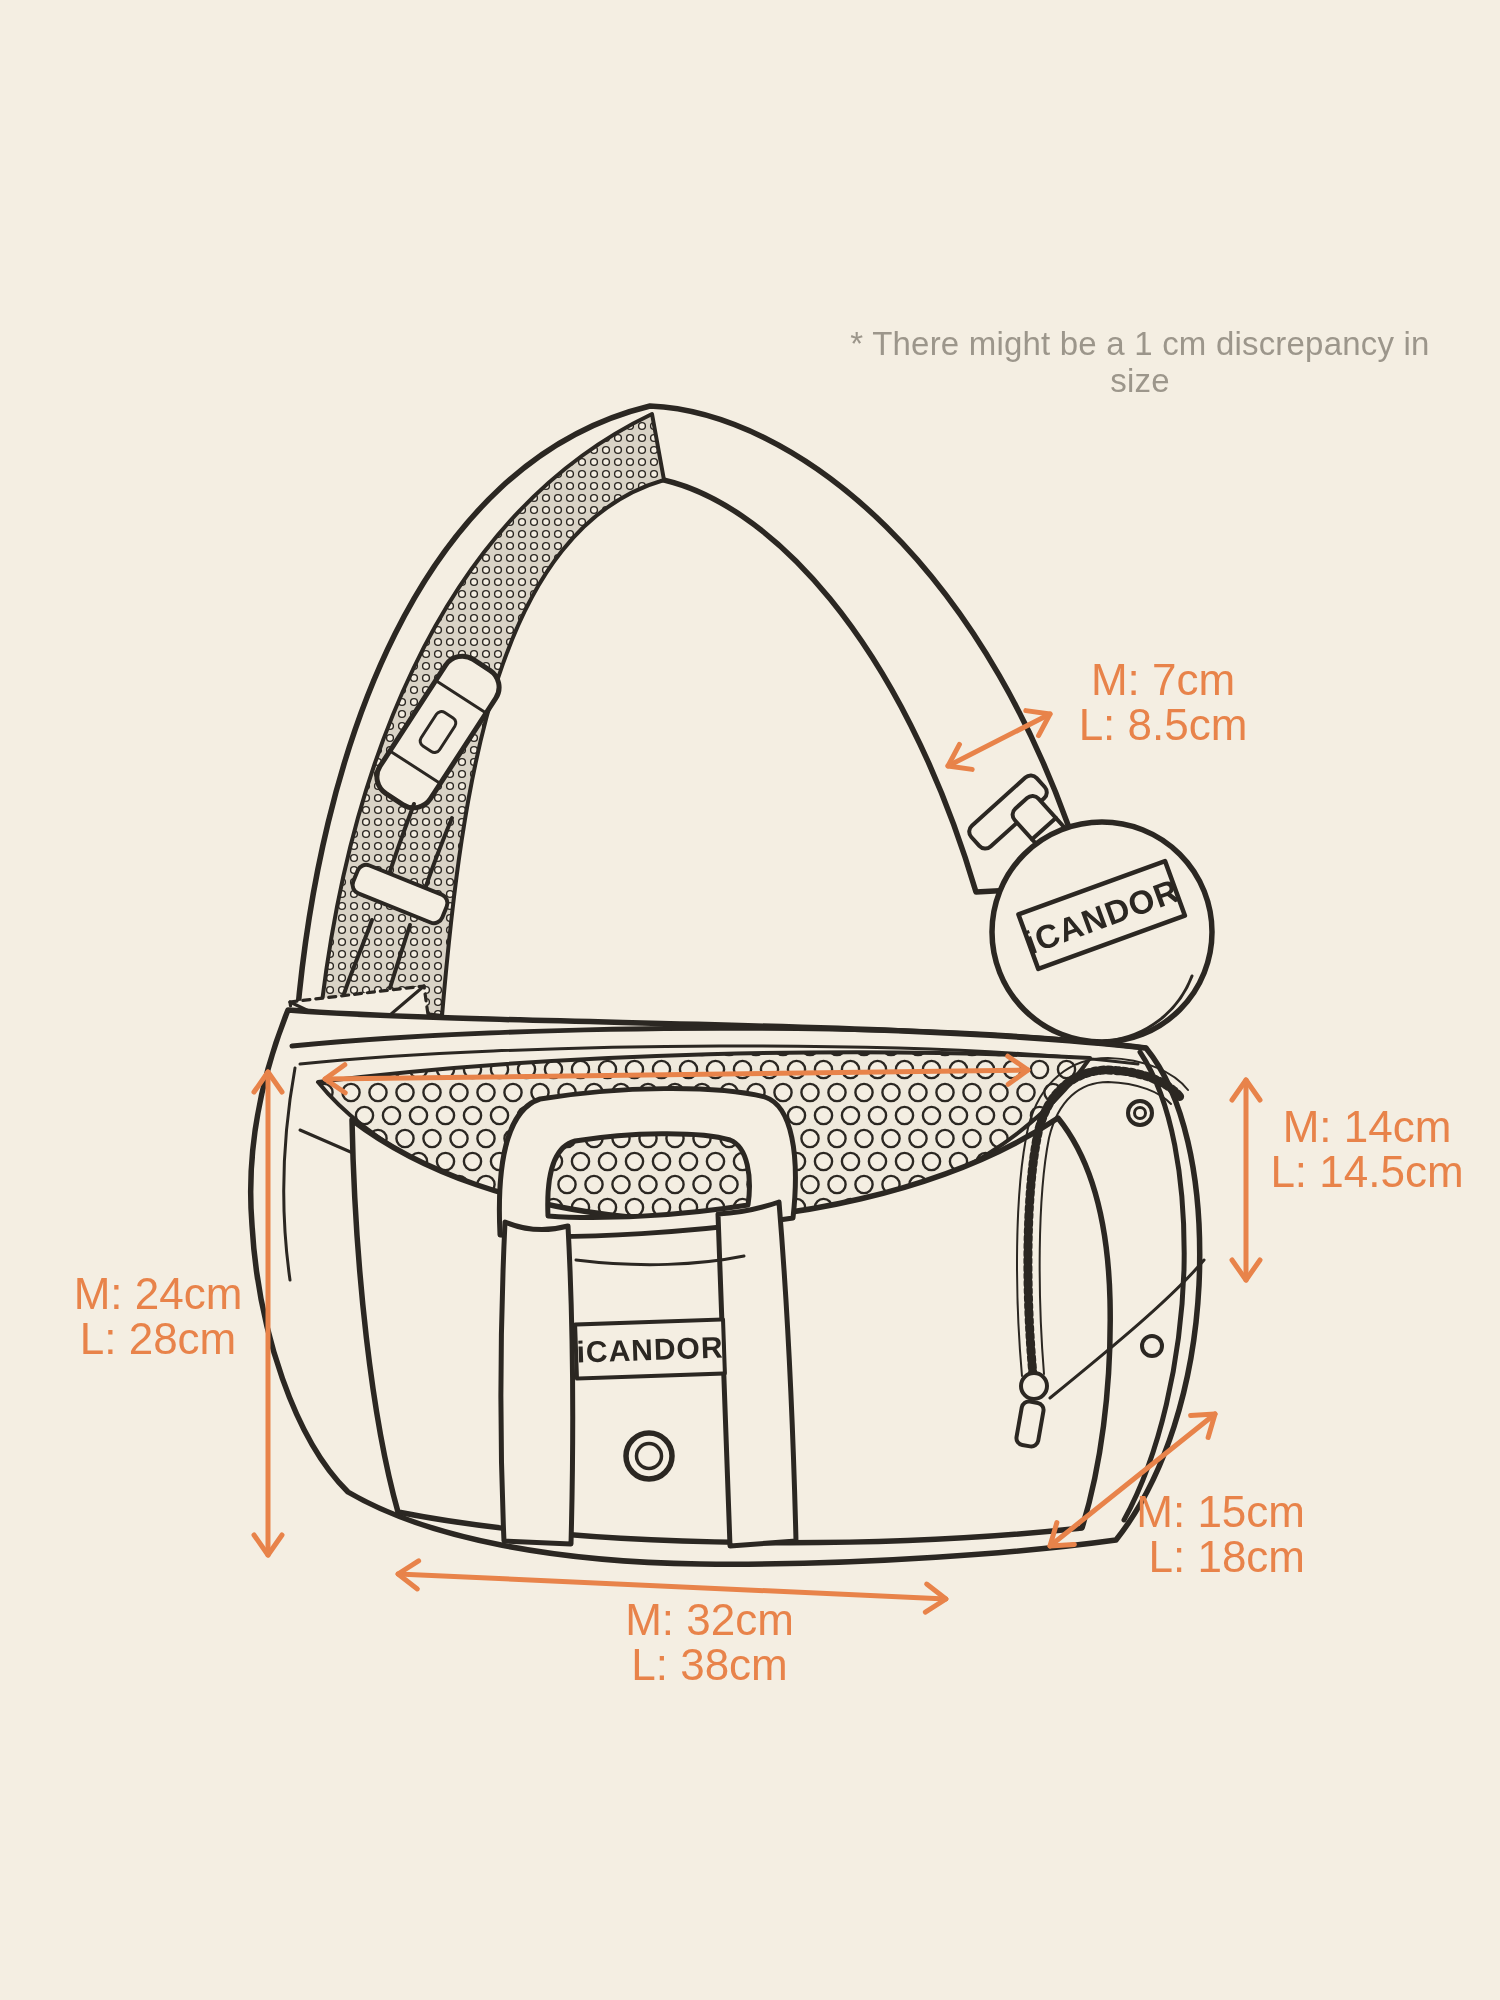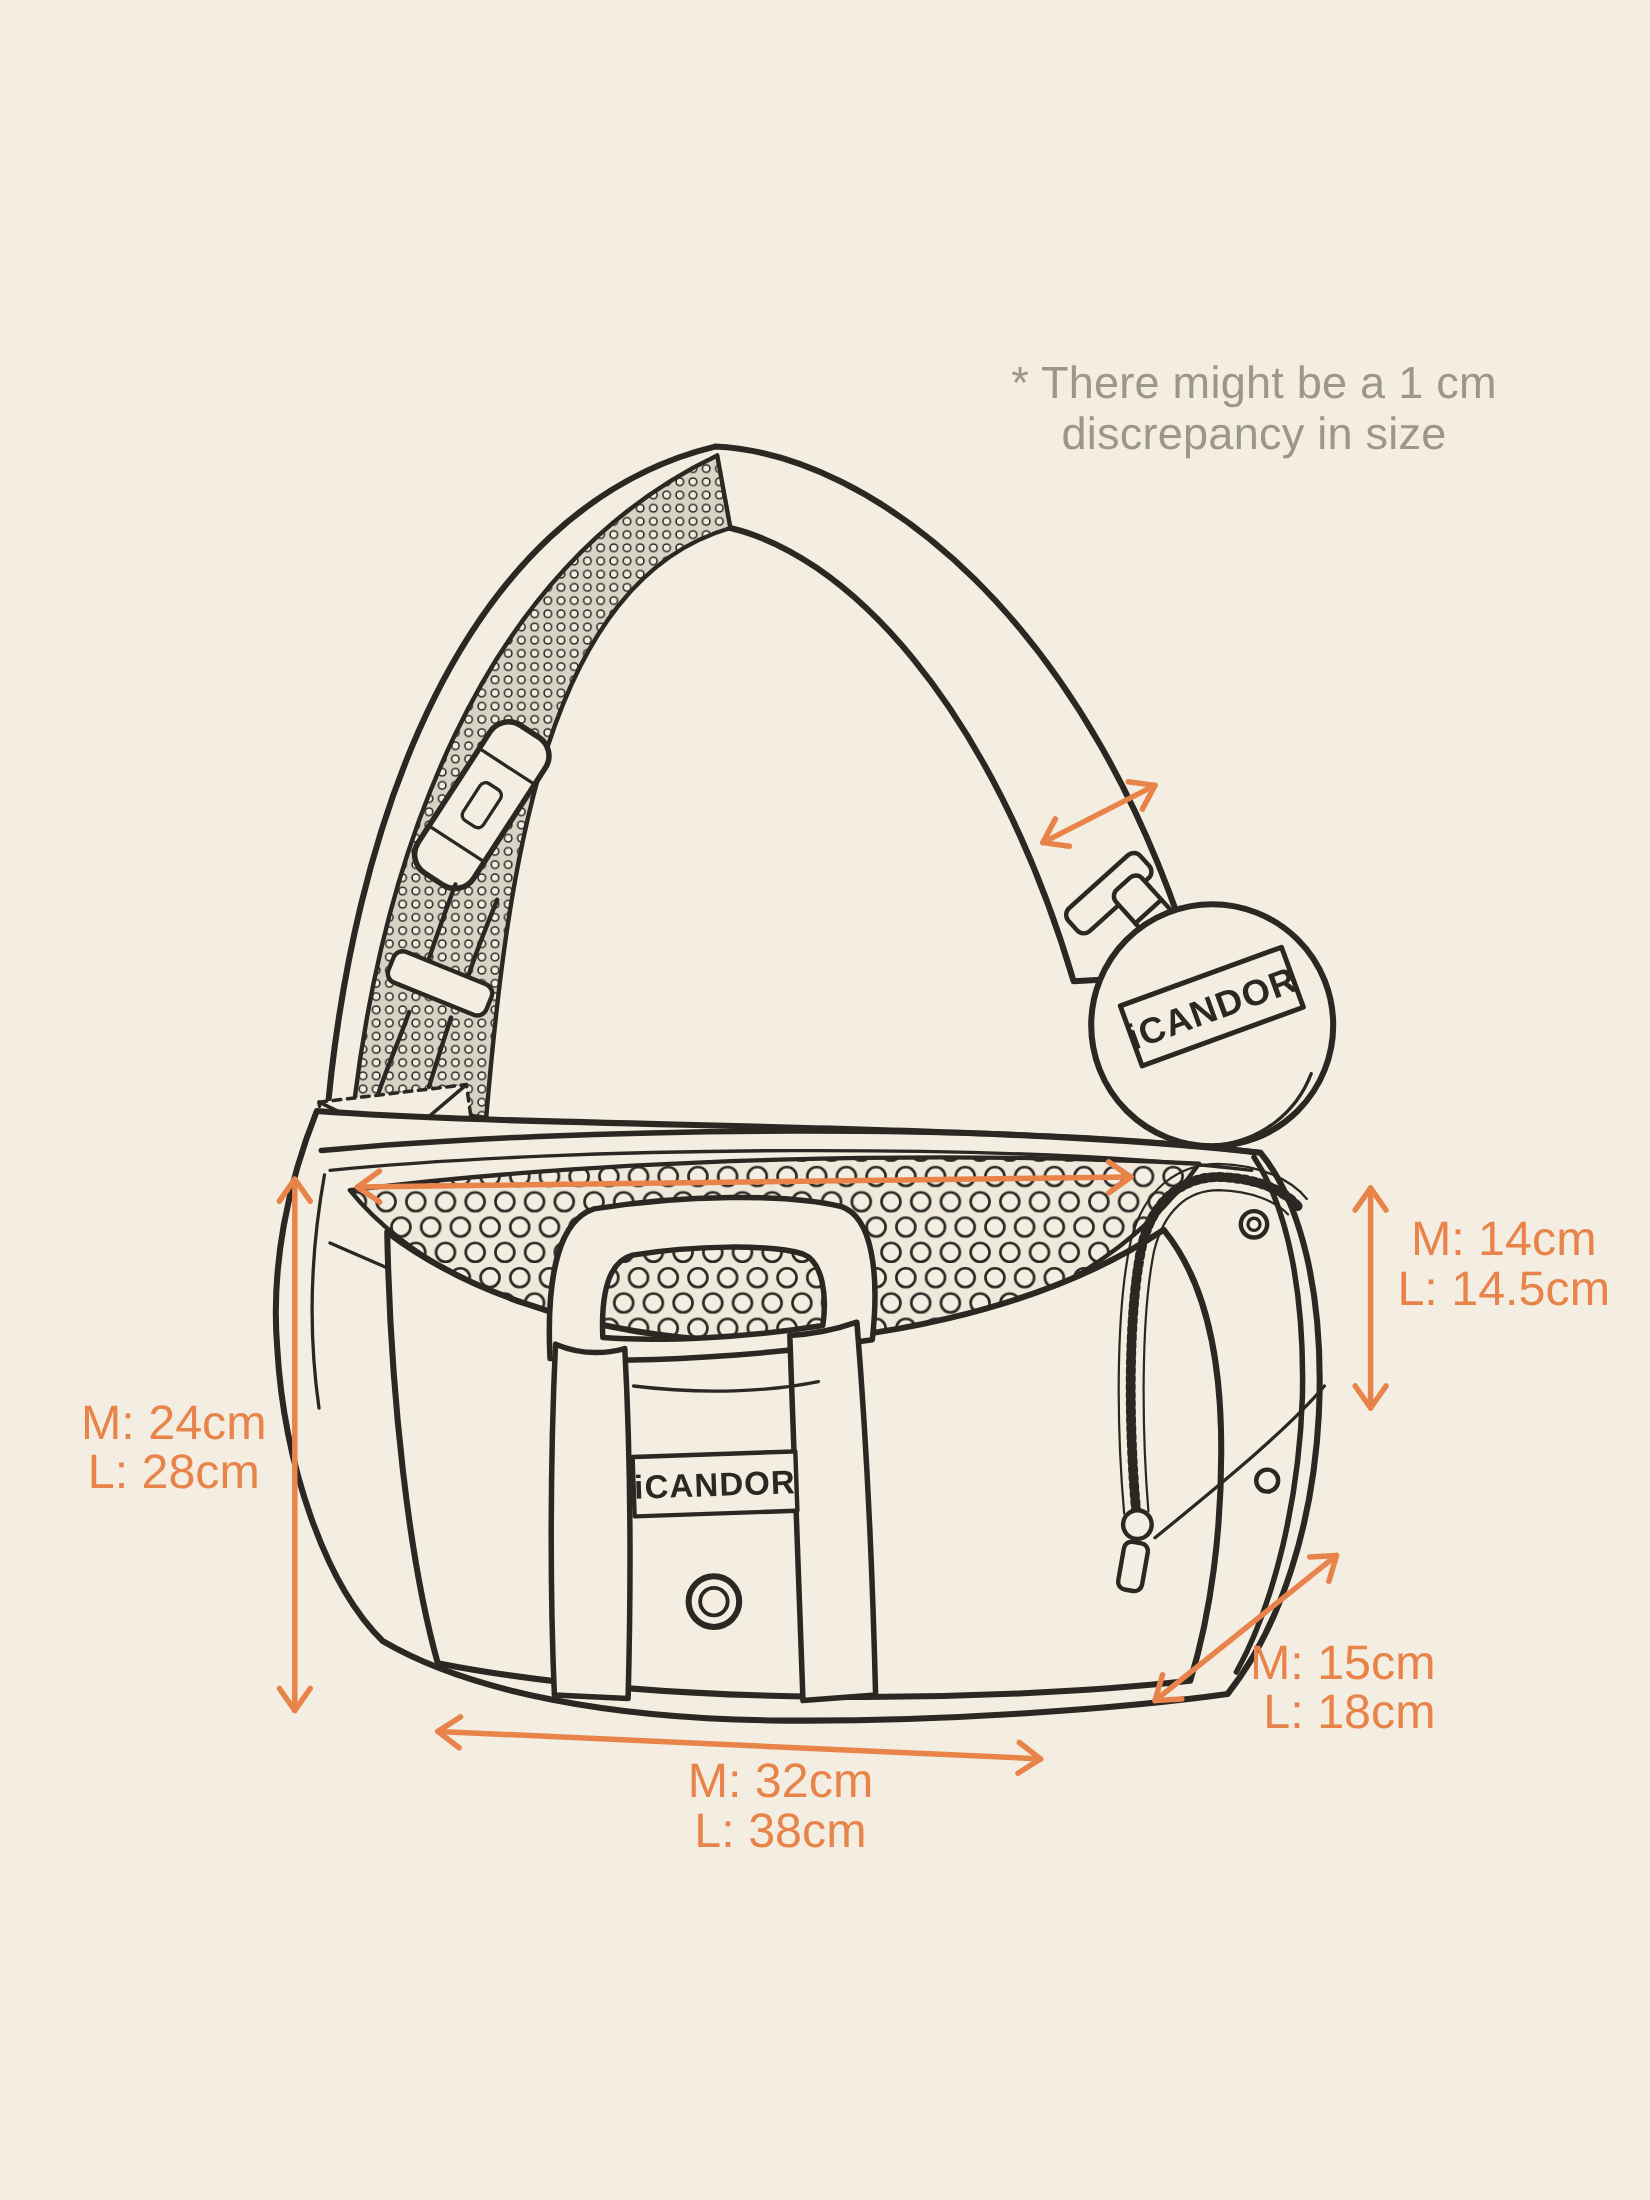--- a/index.html
+++ b/index.html
@@ -9,21 +9,21 @@
     background:#F4EEE2;
     overflow:hidden;
     font-family:"Liberation Sans", sans-serif;
   }
   svg.art{position:absolute;left:0;top:0;width:1500px;height:2000px;}
   .disclaimer{
     position:absolute;
     left:830px;top:326px;width:620px;
     text-align:center;
     color:#9C968B;
-    font-size:41px;
+    font-size:33px;
     line-height:1.12;
     letter-spacing:0.2px;
   }
   .meas{
     position:absolute;
     color:#E8834A;
     font-size:44px;
     line-height:1.02;
     text-align:center;
     font-weight:400;
@@ -194,20 +194,24 @@
       <line x1="268" y1="1072" x2="268" y2="1555" marker-start="url(#arr)" marker-end="url(#arr)"></line>
       <line x1="398" y1="1574" x2="946" y2="1599" marker-start="url(#arr)" marker-end="url(#arr)"></line>
       <line x1="1050" y1="1546" x2="1215" y2="1414" marker-start="url(#arr)" marker-end="url(#arr)"></line>
     </g>
   </svg>
 
   <div class="disclaimer">
     <div>* There might be a 1 cm discrepancy in size</div>
   </div>
 
+  <div class="meas m-strap">
+    <span>M: 7cm</span>
+    <span>L: 8.5cm</span>
+  </div>
 
 
   <div class="meas m-side">
     <span>M: 14cm</span>
     <span>L: 14.5cm</span>
   </div>
 
   <div class="meas m-height">
     <span>M: 24cm</span>
     <span>L: 28cm</span>

